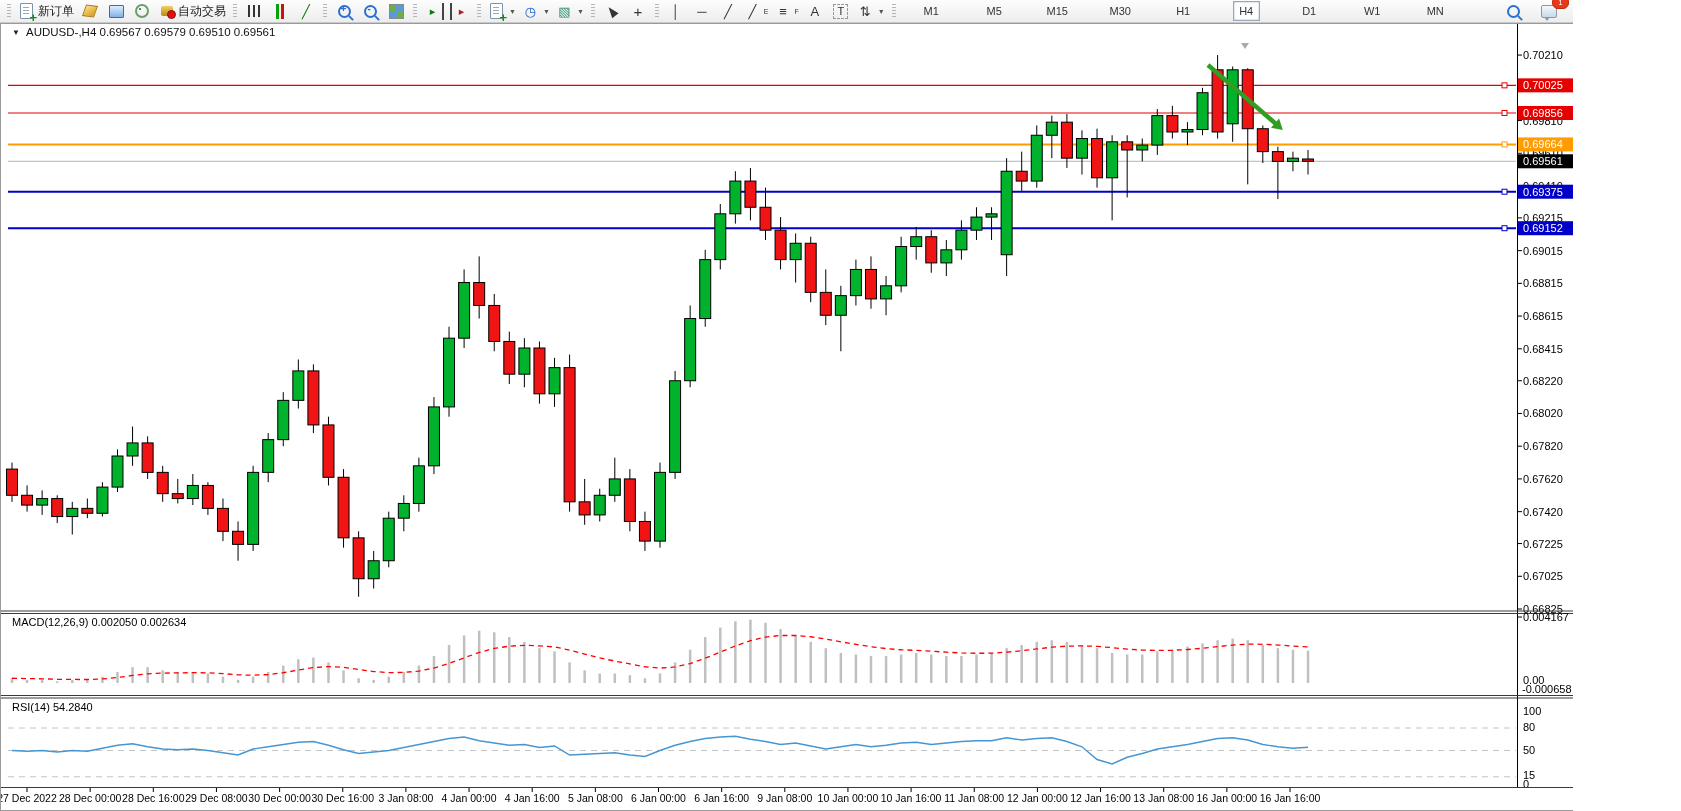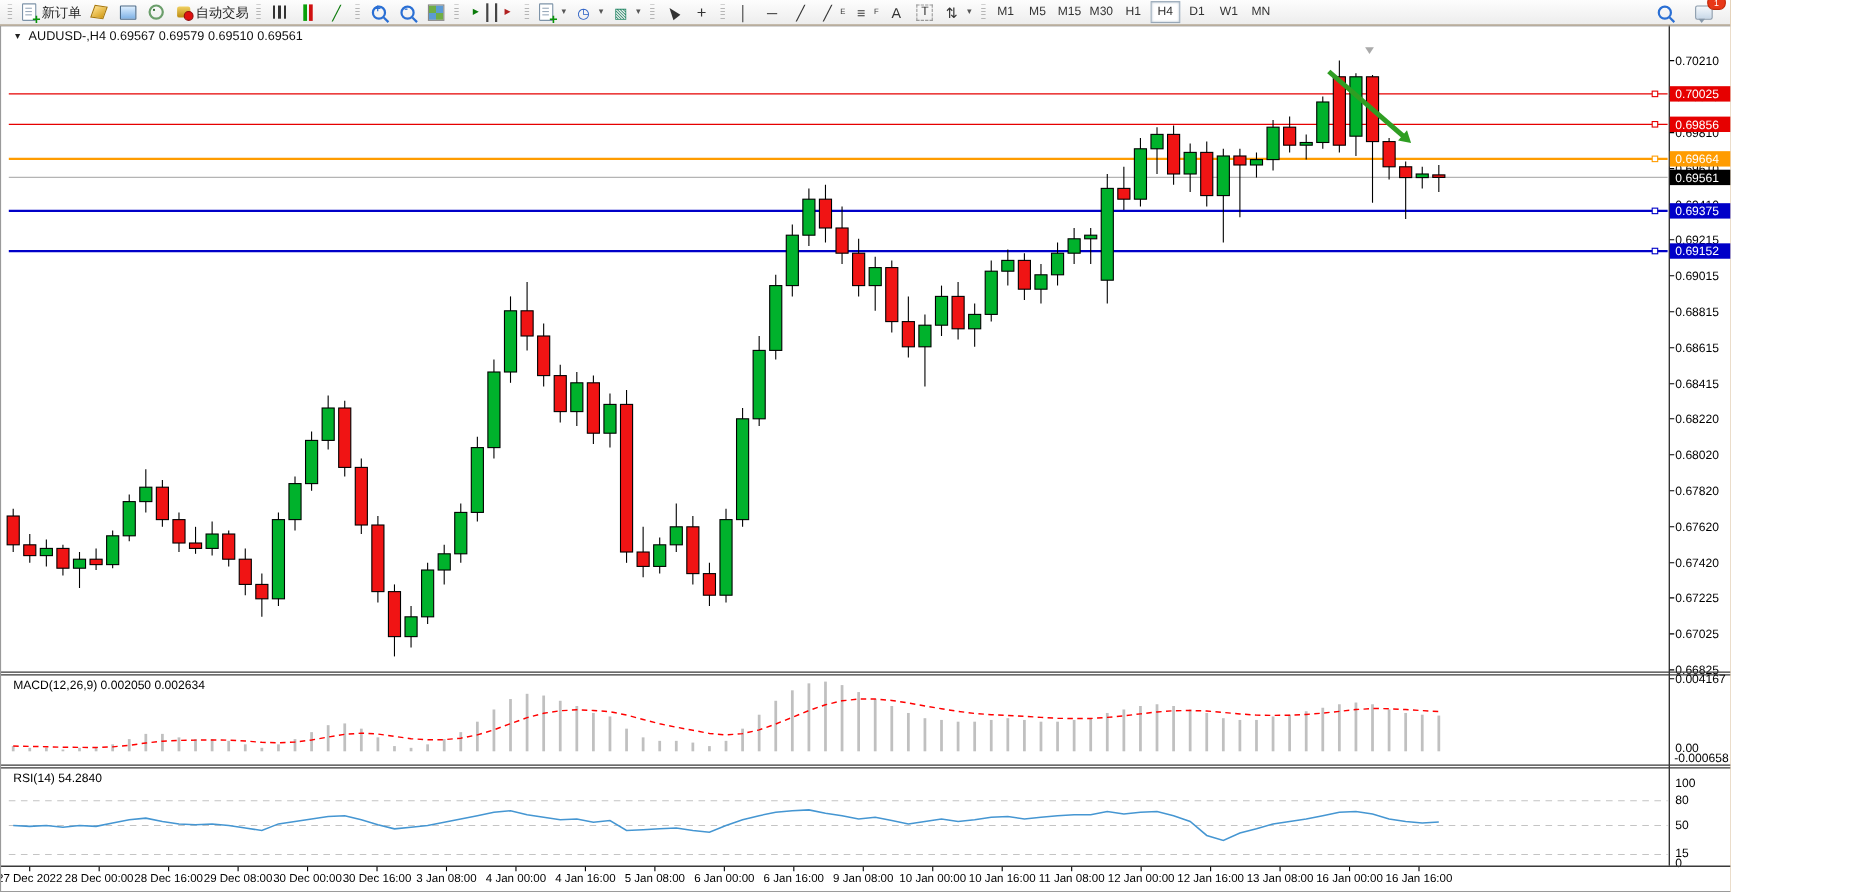--- a/index.html
+++ b/index.html
@@ -1,28 +1,28 @@
 <!DOCTYPE html>
 <html><head>
 <meta charset="utf-8">
 <style>
   html,body{margin:0;padding:0;background:#fff;font-family:"Liberation Sans",sans-serif;}
-  #app{width:1573px;height:811px;position:relative;overflow:hidden;background:#a16207;}
+  #app{width:1573px;height:811px;position:relative;overflow:hidden;background:#ec4899;}
 
   
   #toolbar{height:22px;background:linear-gradient(#fdfdfd,#ededed);border-bottom:1px solid #c9c9c9;
            display:flex;align-items:center;padding:0 3px;position:relative;}
   .grip{width:4px;height:15px;margin:0 4px;
         background:repeating-linear-gradient(180deg,#b5b5b5 0 1px,transparent 1px 3px);}
   .tbtn{display:inline-flex;align-items:center;justify-content:center;min-width:20px;height:20px;
         padding:0 3px;gap:3px;font-size:12px;color:#222;cursor:default;}
   .tbtn span.lbl{white-space:nowrap;}
   .dd{font-size:7px;color:#555;margin-left:1px;}
   .tfbtn{min-width:25px;height:18px;display:inline-flex;align-items:center;justify-content:center;
-         font-size:11px;color:#333;border:1px solid transparent;margin:0 1px;}
+         font-size:11px;color:#333;border:1px solid transparent;margin:0 18px;}
   .tfbtn.active{background:#fff;border:1px solid #98a8b8;box-shadow:inset 0 0 2px #9ab;}
   #right-tools{margin-left:auto;display:flex;align-items:center;gap:10px;padding-right:8px;}
 
   
   .ic{display:inline-flex;align-items:center;justify-content:center;width:17px;height:17px;font-size:13px;line-height:1;}
   .ic-doc{position:relative;width:11px;height:14px;background:#fff;border:1px solid #7d93a8;border-radius:1px;}
   .ic-doc::before{content:"";position:absolute;left:2px;top:3px;width:6px;height:1px;background:#9ab;box-shadow:0 3px 0 #9ab,0 6px 0 #9ab;}
   .ic-doc::after{content:"+";position:absolute;right:-5px;bottom:-6px;color:#089408;font-weight:bold;font-size:13px;}
   .ic-cube{width:10px;height:10px;background:linear-gradient(135deg,#ffe08a,#d29b16);border:1px solid #a87708;transform:rotate(8deg) skewX(-12deg);}
   .ic-monitor{width:13px;height:11px;border:1px solid #4a6a8a;background:linear-gradient(#dceeff,#7fb2e6);border-radius:1px;}

